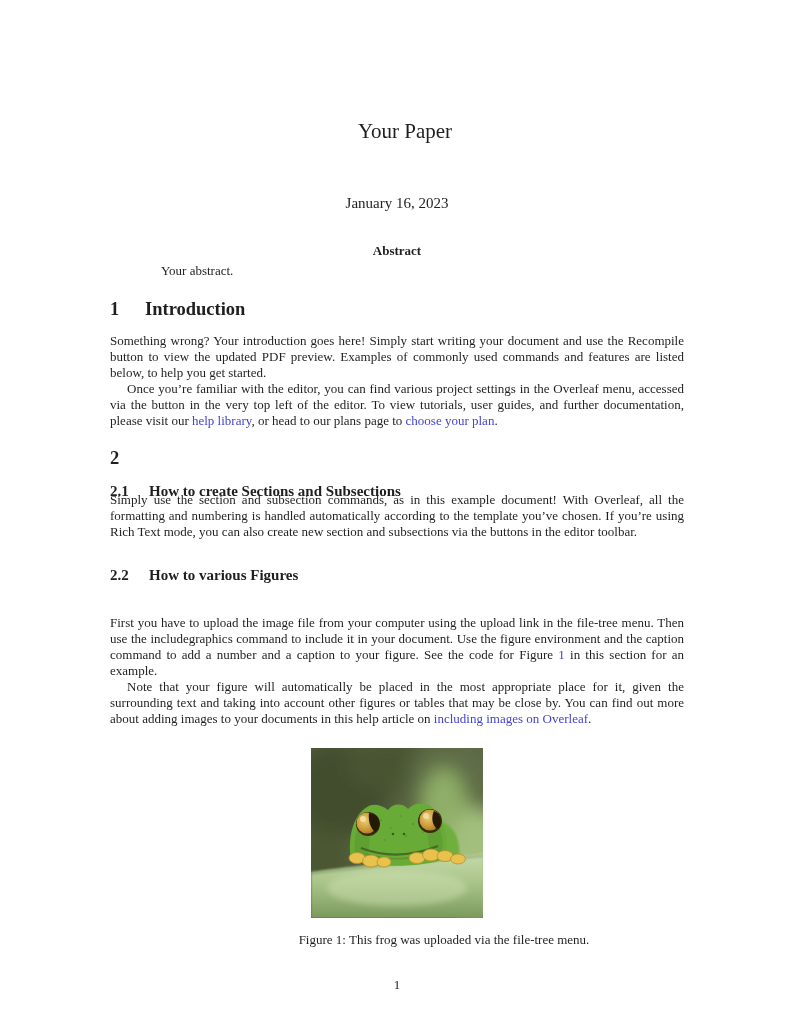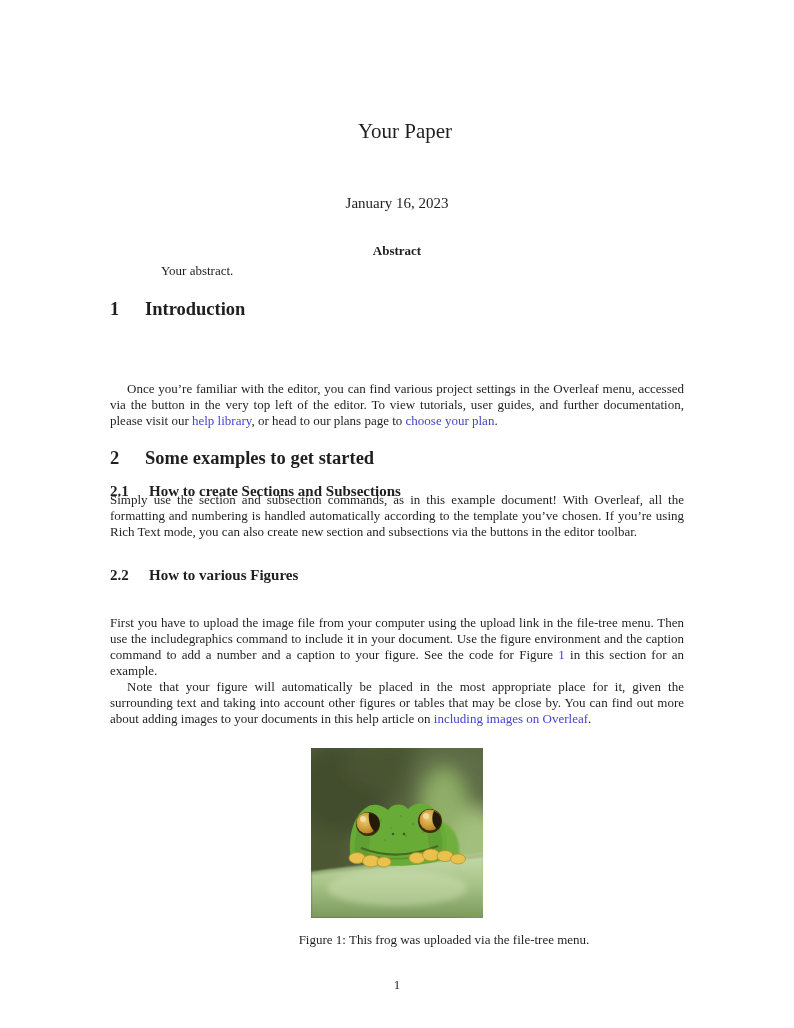--- a/index.html
+++ b/index.html
@@ -57,26 +57,26 @@
   <div class="abs centered doc-date">January 16, 2023</div>
 
   <div class="abs abstract-body">Your abstract.</div>
   <div class="abs centered abstract-heading">Abstract</div>
 
   <div class="abs h-section" style="top:299px">
     <span class="sec-num">1</span>
     <span>Introduction</span>
   </div>
 
+  <div class="abs body-text" style="top:333px">Something wrong? Your introduction goes here! Simply start writing your document and use the Recompile button to view the updated PDF preview. Examples of commonly used commands and features are listed below, to help you get started.</div>
 
   <div class="abs body-text indent" style="top:381px"><span>Once you’re familiar with the editor, you can find various project settings in the Overleaf menu, accessed via the button in the very top left of the editor. To view tutorials, user guides, and further documentation, please visit our </span><a class="link">help library</a><span>, or head to our plans page to </span><a class="link">choose your plan</a><span>.</span></div>
 
   <div class="abs h-section" style="top:448px">
     <span class="sec-num">2</span>
-    <span>Some examples to get started</span>
   </div>
 
   <div class="abs h-subsection" style="top:483px">
     <span class="sec-num">2.1</span>
     <span>How to create Sections and Subsections</span>
   </div>
 
   <div class="abs body-text" style="top:492px">Simply use the section and subsection commands, as in this example document! With Overleaf, all the formatting and numbering is handled automatically according to the template you’ve chosen. If you’re using Rich Text mode, you can also create new section and subsections via the buttons in the editor toolbar.</div>
 
   <div class="abs h-subsection" style="top:567px">

